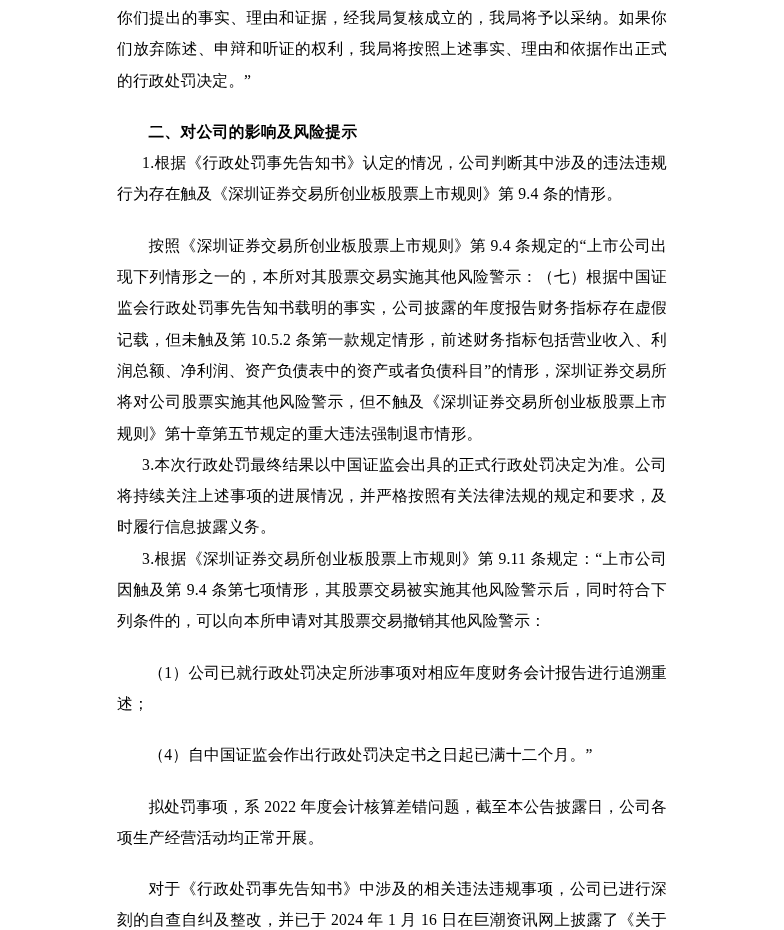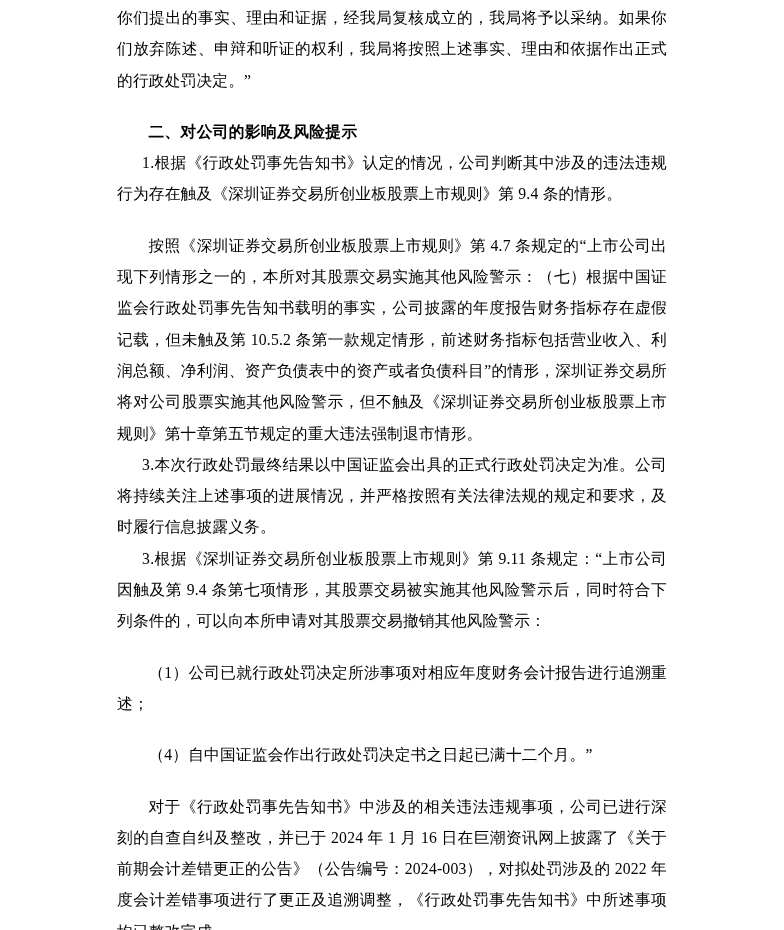--- a/index.html
+++ b/index.html
@@ -40,21 +40,22 @@
   }
 </style>
 </head>
 <body>
 
 <div class="page">
   <div class="doc" id="doc" style="background: rgb(255, 255, 255); color: rgb(0, 0, 0); border-radius: 9px;">
       <p class="para">你们提出的事实、理由和证据，经我局复核成立的，我局将予以采纳。如果你们放弃陈述、申辩和听证的权利，我局将按照上述事实、理由和依据作出正式的行政处罚决定。”</p>
       <p class="para heading indent-body">二、对公司的影响及风险提示</p>
       <p class="para indent-num">1.根据《行政处罚事先告知书》认定的情况，公司判断其中涉及的违法违规行为存在触及《深圳证券交易所创业板股票上市规则》第 9.4 条的情形。</p>
-      <p class="para indent-body">按照《深圳证券交易所创业板股票上市规则》第 4.7 条规定的“上市公司出现下列情形之一的，本所对其股票交易实施其他风险警示：（七）根据中国证监会行政处罚事先告知书载明的事实，公司披露的年度报告财务指标存在虚假记载，但未触及第 10.5.2 条第一款规定情形，前述财务指标包括营业收入、利润总额、净利润、资产负债表中的资产或者负债科目”的情形，深圳证券交易所将对公司股票实施其他风险警示，但不触及《深圳证券交易所创业板股票上市规则》第十章第五节规定的重大违法强制退市情形。</p>
+      <p class="para indent-body">按照《深圳证券交易所创业板股票上市规则》第 9.4 条规定的“上市公司出现下列情形之一的，本所对其股票交易实施其他风险警示：（七）根据中国证监会行政处罚事先告知书载明的事实，公司披露的年度报告财务指标存在虚假记载，但未触及第 10.5.2 条第一款规定情形，前述财务指标包括营业收入、利润总额、净利润、资产负债表中的资产或者负债科目”的情形，深圳证券交易所将对公司股票实施其他风险警示，但不触及《深圳证券交易所创业板股票上市规则》第十章第五节规定的重大违法强制退市情形。</p>
       <p class="para indent-num">3.本次行政处罚最终结果以中国证监会出具的正式行政处罚决定为准。公司将持续关注上述事项的进展情况，并严格按照有关法律法规的规定和要求，及时履行信息披露义务。</p>
       <p class="para indent-num">3.根据《深圳证券交易所创业板股票上市规则》第 9.11 条规定：“上市公司因触及第 9.4 条第七项情形，其股票交易被实施其他风险警示后，同时符合下列条件的，可以向本所申请对其股票交易撤销其他风险警示：</p>
       <p class="para indent-body">（1）公司已就行政处罚决定所涉事项对相应年度财务会计报告进行追溯重述；</p>
       <p class="para indent-body">（4）自中国证监会作出行政处罚决定书之日起已满十二个月。”</p>
+      <p class="para indent-body">拟处罚事项，系 2022 年度会计核算差错问题，截至本公告披露日，公司各项生产经营活动均正常开展。</p>
       <p class="para indent-body">对于《行政处罚事先告知书》中涉及的相关违法违规事项，公司已进行深刻的自查自纠及整改，并已于 2024 年 1 月 16 日在巨潮资讯网上披露了《关于前期会计差错更正的公告》（公告编号：2024-003），对拟处罚涉及的 2022 年度会计差错事项进行了更正及追溯调整，《行政处罚事先告知书》中所述事项均已整改完成。</p>
       <p class="para indent-body">公司将在中国证监会作出行政处罚决定书之日起满 12 个月后，及时向深圳</p>
     </div>
 </div>
 
 </body></html>

